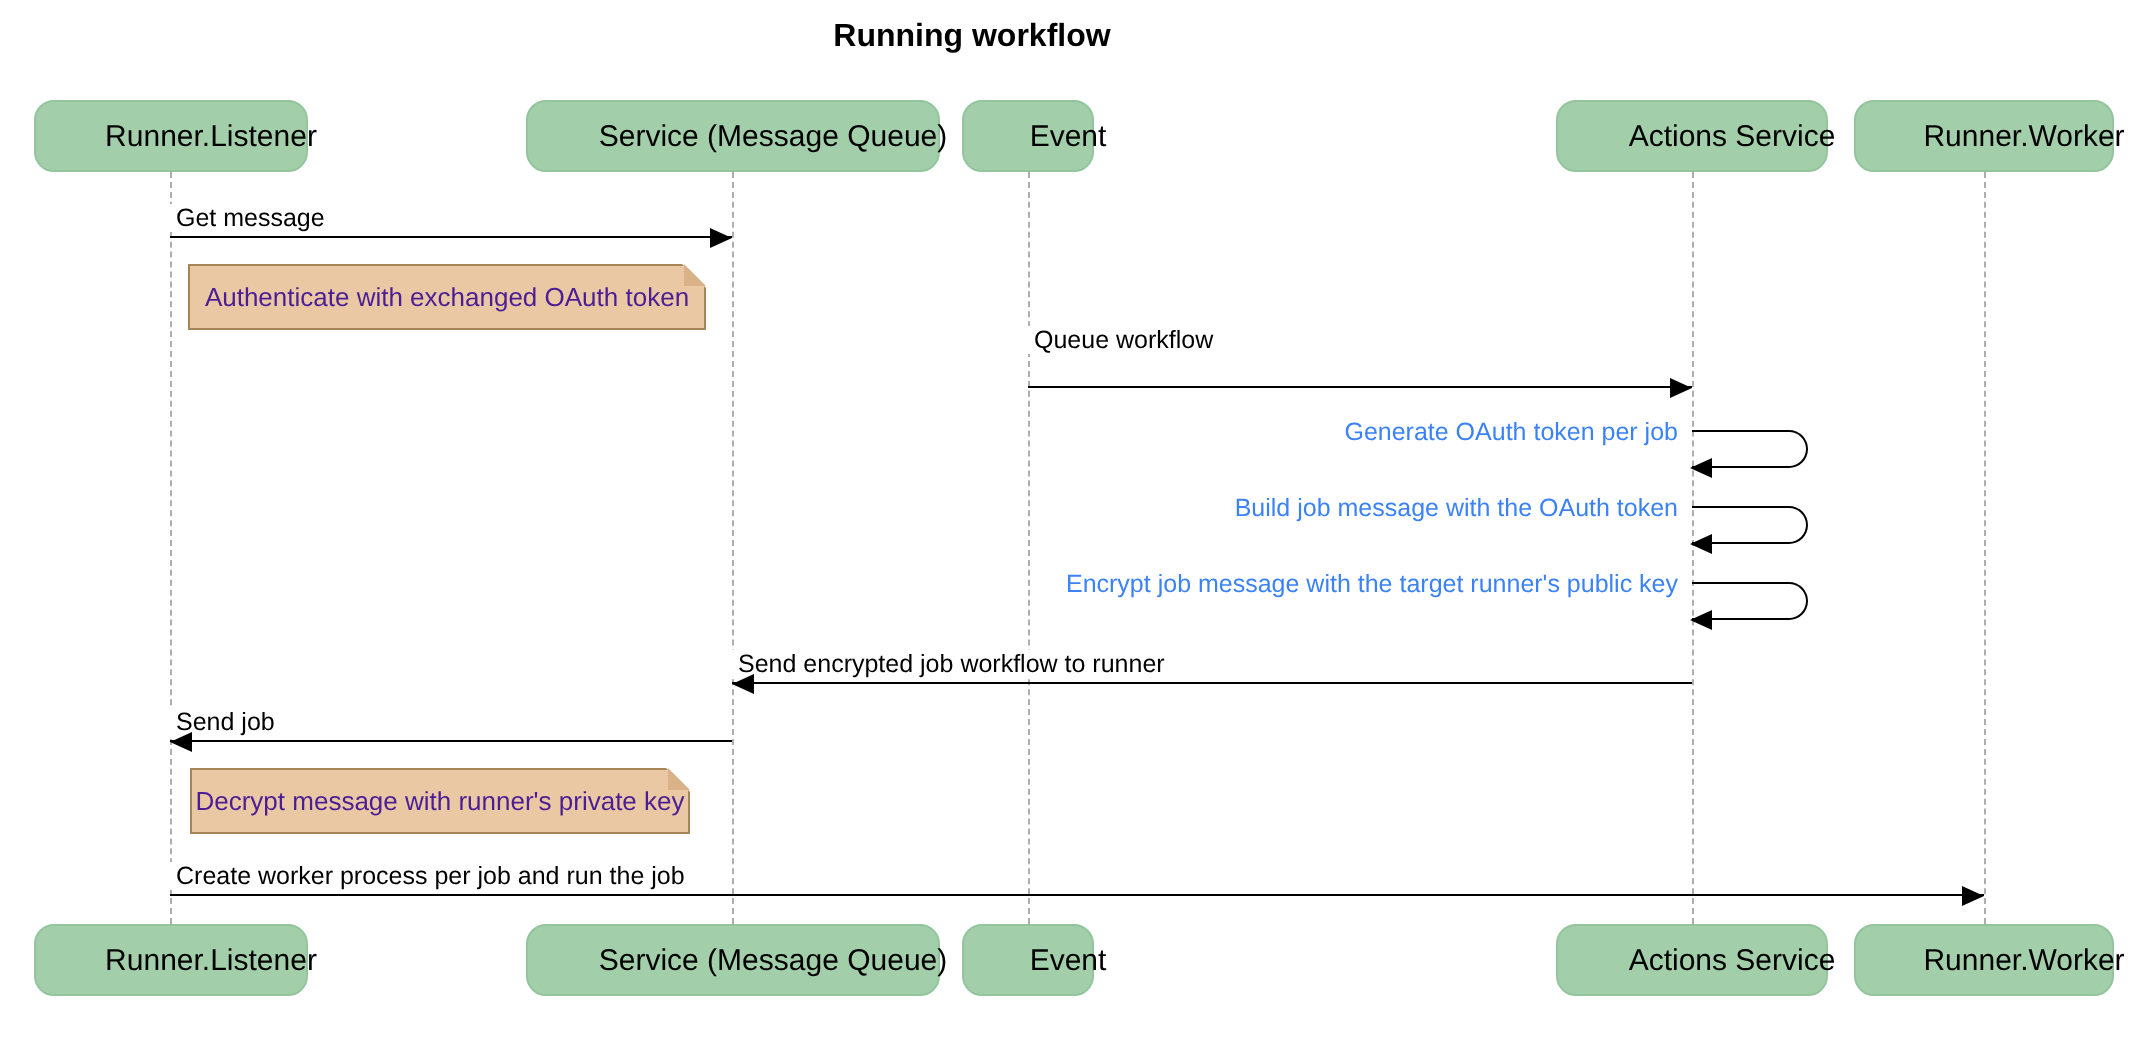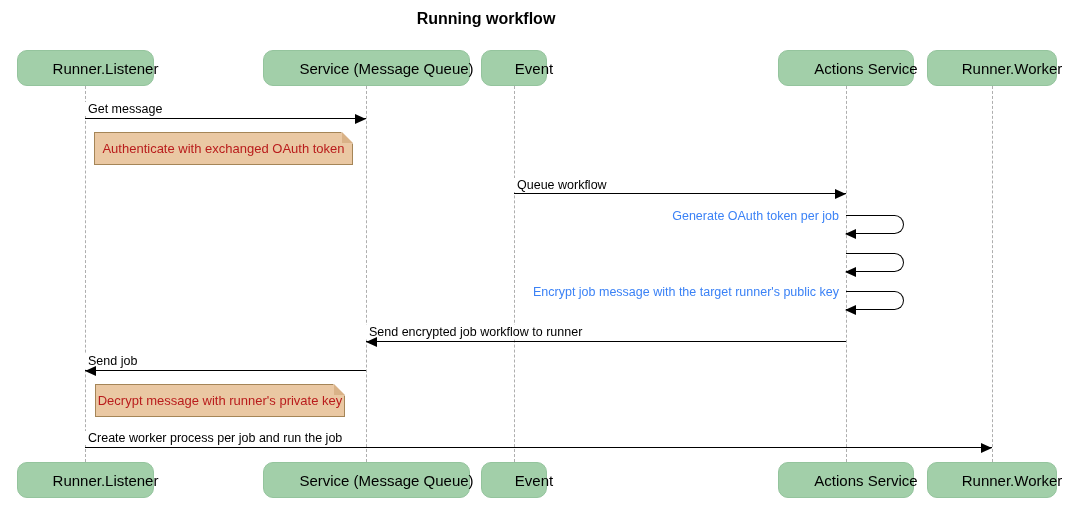--- a/index.html
+++ b/index.html
@@ -40,21 +40,21 @@
   }
   .selfloop .arrowhead{left:-1px;bottom:-6px;}
   .self-label{
     position:absolute;height:16px;line-height:16px;text-align:right;
     font-size:12.5px;color:#3b82f6;white-space:nowrap;
   }
   .self-label span{background:#fff;padding:0 3px;}
   .note{
     position:absolute;background:#eac8a3;border:1px solid #a58557;
     box-sizing:border-box;display:flex;align-items:center;justify-content:center;
-    font-size:13px;color:#b91c1c;white-space:nowrap;
+    font-size:13px;color:#4c1d95;white-space:nowrap;
   }
   .fold-cut{position:absolute;top:-1px;right:-1px;width:0;height:0;
     border-top:12px solid #fff;border-left:12px solid transparent;}
   .fold-flap{position:absolute;top:-1px;right:-1px;width:0;height:0;
     border-bottom:11px solid #d9b287;border-right:11px solid transparent;}
 </style>
 </head>
 <body>
 
 <div id="canvas">
@@ -70,29 +70,30 @@
   <div class="msg-label" style="left:85px;width:281px;top:102px;"><span>Get message</span></div>
   <div class="msg-line" style="left:85px;width:281px;top:118px;"></div>
   <div class="arrowhead right" style="left:355px;top:114px;"></div>
 
   <div class="note" style="left:94px;top:132px;width:259px;height:33px;">
     <span>Authenticate with exchanged OAuth token</span>
     <i class="fold-cut"></i>
     <i class="fold-flap"></i>
   </div>
 
-  <div class="msg-label" style="left:514px;width:332px;top:178px;"><span>Queue workflow</span></div>
+  <div class="msg-label" style="left:514px;width:332px;top:163px;"><span>Queue workflow</span></div>
   <div class="msg-line" style="left:514px;width:332px;top:193px;"></div>
   <div class="arrowhead right" style="left:835px;top:189px;"></div>
 
   <div class="self-label" style="left:360px;width:482px;top:208px;"><span>Generate OAuth token per job</span></div>
   <div class="selfloop" style="left:846px;top:215px;">
     <i class="arrowhead left"></i>
   </div>
 
+  <div class="self-label" style="left:360px;width:482px;top:246px;"><span>Build job message with the OAuth token</span></div>
   <div class="selfloop" style="left:846px;top:253px;">
     <i class="arrowhead left"></i>
   </div>
 
   <div class="self-label" style="left:360px;width:482px;top:284px;"><span>Encrypt job message with the target runner's public key</span></div>
   <div class="selfloop" style="left:846px;top:291px;">
     <i class="arrowhead left"></i>
   </div>
 
   <div class="msg-label" style="left:366px;width:480px;top:325px;"><span>Send encrypted job workflow to runner</span></div>

